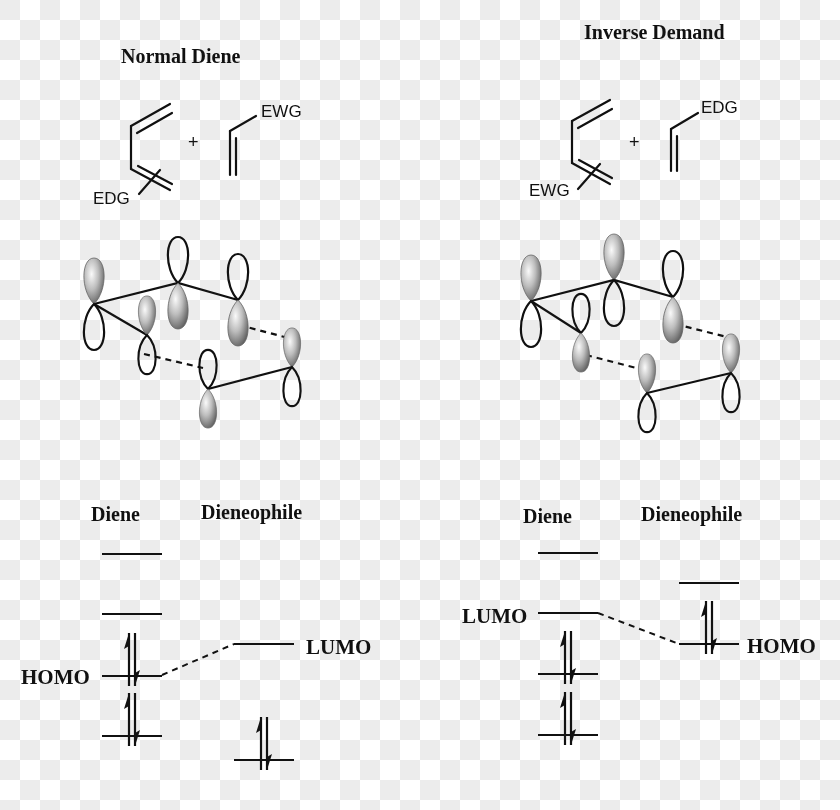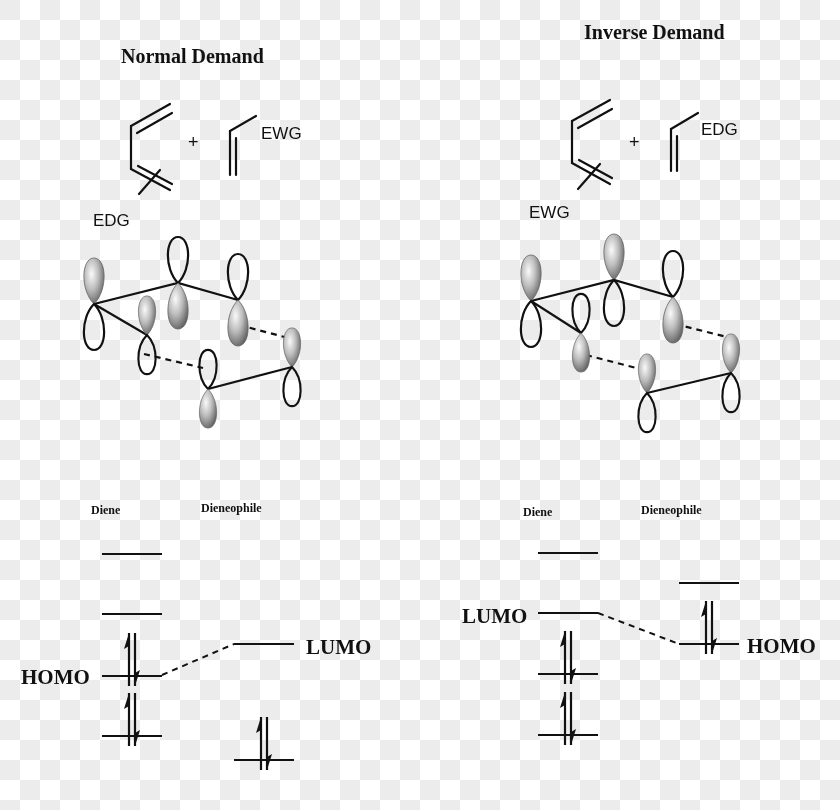--- a/index.html
+++ b/index.html
@@ -8,23 +8,23 @@
     background-color: #ffffff;
     background-image:
       linear-gradient(45deg, #ececec 25%, transparent 25%, transparent 75%, #ececec 75%),
       linear-gradient(45deg, #ececec 25%, transparent 25%, transparent 75%, #ececec 75%);
     background-size: 40px 40px;
     background-position: 20px 0, 0 20px;
   }
   #canvas { position: absolute; left: 0; top: 0; width: 840px; height: 810px; }
   .lbl { position: absolute; white-space: nowrap; line-height: 1; color: #111; }
   .title { font-family: "Liberation Serif", serif; font-weight: bold; font-size: 20px; }
-  .col-head { font-family: "Liberation Serif", serif; font-weight: bold; font-size: 12px; }
+  .col-head { font-family: "Liberation Serif", serif; font-weight: bold; font-size: 20px; }
   .mo-label { font-family: "Liberation Serif", serif; font-size: 21px; font-weight: bold; }
-  .sub { font-family: "Liberation Sans", sans-serif; font-size: 17px; margin-top: 22px; }
+  .sub { font-family: "Liberation Sans", sans-serif; font-size: 17px; }
   .plus { font-family: "Liberation Sans", sans-serif; font-size: 18px; }
 </style>
 </head>
 <body>
 
 <svg id="canvas" viewBox="0 0 840 810" xmlns="http://www.w3.org/2000/svg">
   <defs>
     <radialGradient id="lobeGrad" cx="0.38" cy="0.35" r="0.75">
       <stop offset="0" stop-color="#fafafa"></stop>
       <stop offset="0.45" stop-color="#bdbdbd"></stop>
@@ -193,21 +193,21 @@
         <line x1="679" y1="644" x2="739" y2="644" stroke="#111" stroke-width="2.2"></line>
         <line x1="706" y1="654" x2="706" y2="601" stroke="#111" stroke-width="2.2"></line>
         <path d="M706,601 L701,617 L706,614 Z" fill="#111"></path>
         <line x1="712" y1="601" x2="712" y2="654" stroke="#111" stroke-width="2.2"></line>
         <path d="M712,654 L717,638 L712,641 Z" fill="#111"></path>
       </g>
       <line x1="598" y1="613" x2="679" y2="644" stroke="#111" stroke-width="2" stroke-dasharray="6,5"></line>
     </g>
 </svg>
 
-<div class="lbl title" style="left:121px;top:46px;">Normal Demand</div>
+<div class="lbl title" style="left:121px;top:46px;">Normal Diene</div>
 <div class="lbl title" style="left:584px;top:22px;">Inverse Demand</div>
 
 <div class="lbl sub" style="left:93px;top:190px;">EDG</div>
 <div class="lbl plus" style="left:188px;top:133px;">+</div>
 <div class="lbl sub" style="left:261px;top:103px;">EWG</div>
 
 <div class="lbl sub" style="left:529px;top:182px;">EWG</div>
 <div class="lbl plus" style="left:629px;top:133px;">+</div>
 <div class="lbl sub" style="left:701px;top:99px;">EDG</div>
 

